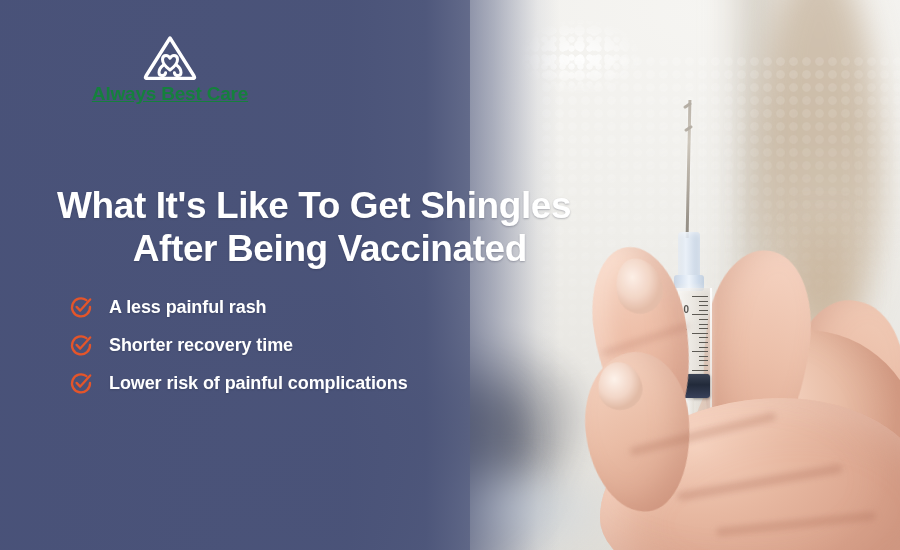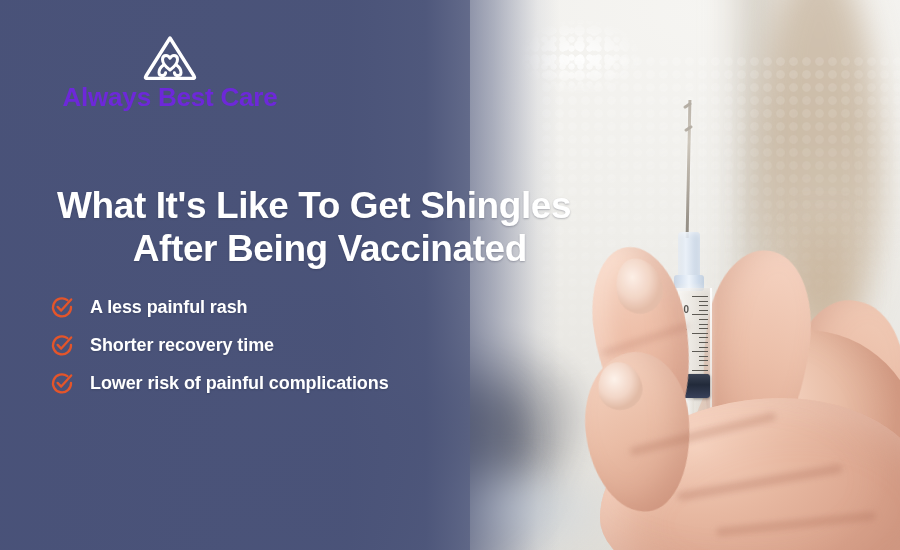--- a/index.html
+++ b/index.html
@@ -271,41 +271,42 @@
   
   .content{ position:absolute; inset:0; }
 
   .logo{
     position:absolute; left:50px; top:34px; width:240px;
     text-align:center;
     color:#ffffff;
   }
   .logo-mark{ display:block; margin:0 auto 4px; }
   .logo-name{
-    font-size:26px; font-weight:700; letter-spacing:-.2px; line-height:1.05;
-    color:#6d28d9;
+    font-size:19px; font-weight:700; letter-spacing:-.2px; line-height:1.05;
+    color:#15803d;
+    text-decoration:underline;
   }
   .logo-sub{
     font-size:17px; font-weight:400; letter-spacing:.2px; line-height:1.2;
     color:#eef0f5; margin-top:2px;
   }
   .logo-sub sup{ font-size:8px; vertical-align:super; top:-.4em; position:relative; }
 
   .headline{
     position:absolute; left:57px; top:185px; width:470px;
     color:#ffffff;
     font-size:37px; font-weight:700; line-height:1.16;
     letter-spacing:-.4px;
     text-shadow:0 1px 2px rgba(25,30,52,.28);
     text-align:right;
   }
   .headline span{ display:block; white-space:nowrap; }
 
   .bullets{
-    position:absolute; left:50px; top:288px; width:440px;
+    position:absolute; left:69px; top:288px; width:440px;
     list-style:none;
   }
   .bullet{
     display:flex; align-items:center;
     height:38px;
   }
   .bullet-icon{
     flex:0 0 auto; width:24px; height:24px; margin-right:16px;
     display:block;
   }

